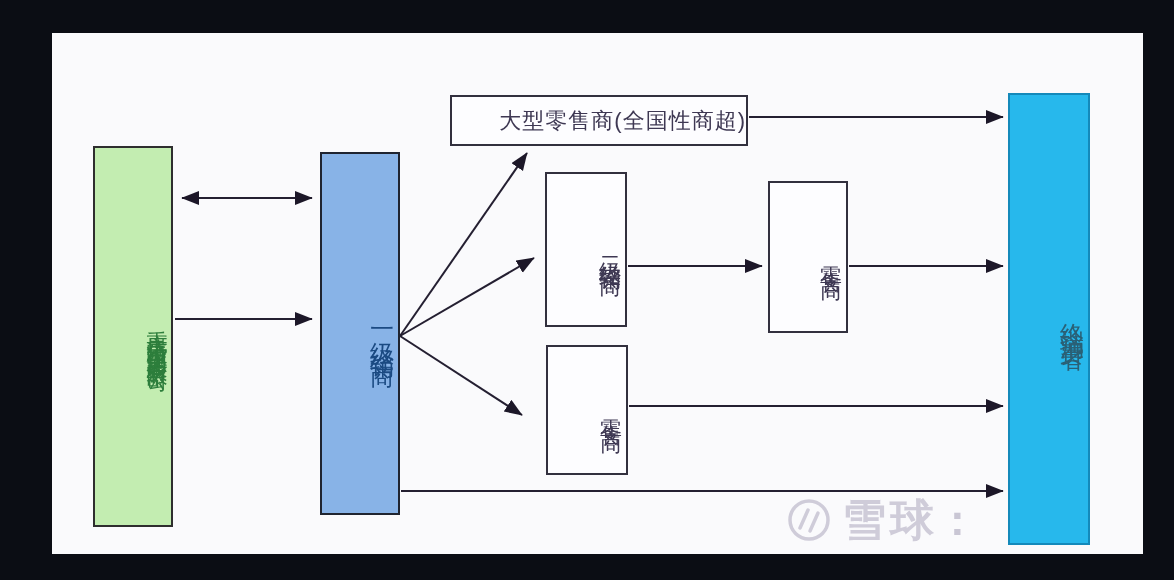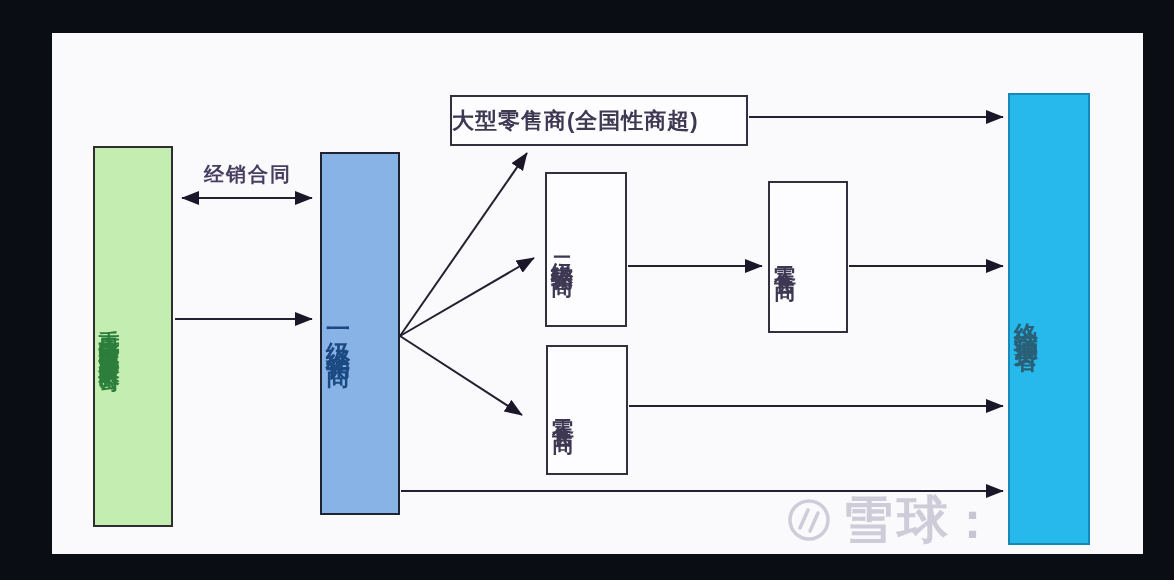--- a/index.html
+++ b/index.html
@@ -23,22 +23,22 @@
     width: 1174px; height: 580px;
     pointer-events: none;
   }
 
   .node {
     position: absolute;
     border: 2px solid #32303e;
     background: #fdfdff;
     display: flex;
     align-items: center;
-    justify-content: flex-start;
-    font-weight: bold;
+    justify-content: flex-end;
+    font-weight: normal;
     color: #3e3853;
   }
   .vtext {
     writing-mode: vertical-rl;
     text-orientation: upright;
     white-space: nowrap;
   }
 
   .node-producer {
     left: 93px; top: 146px; width: 80px; height: 381px;
@@ -101,21 +101,21 @@
     color: #473d60;
   }
 
   .watermark {
     position: absolute;
     left: 786px; top: 494px;
     height: 52px;
     display: flex;
     align-items: center;
     gap: 10px;
-    font-size: 51px;
+    font-size: 44px;
     font-weight: 600;
     z-index: 5;
     pointer-events: none;
   }
   .wm-site  { color: #cfccd9; letter-spacing: 4px; }
   .wm-colon { color: #c9c6d4; margin: 0 2px; }
   .wm-user  { white-space: nowrap; }
   .wm-user-light  { color: #dddce7; }
   .wm-user-bright { color: #eef3f8; }
 </style>
@@ -166,21 +166,20 @@
   </div>
 
   <div class="node node-retailer-bottom">
     <span class="vtext">零售商</span>
   </div>
 
   <div class="node node-consumer">
     <span class="vtext">终端消费者</span>
   </div>
 
-  <div class="contract-label">经销合同</div>
 
   <div class="watermark">
     <svg width="46" height="46" viewBox="0 0 46 46">
       <circle cx="23" cy="23" r="19" fill="none" stroke="#cfccd9" stroke-width="3.5"></circle>
       <line x1="22" y1="13" x2="14" y2="31" stroke="#cfccd9" stroke-width="3.5" stroke-linecap="round"></line>
       <line x1="32" y1="16" x2="24" y2="34" stroke="#cfccd9" stroke-width="3.5" stroke-linecap="round"></line>
     </svg>
     <span class="wm-site">雪球</span>
     <span class="wm-colon">:</span>
   </div>

